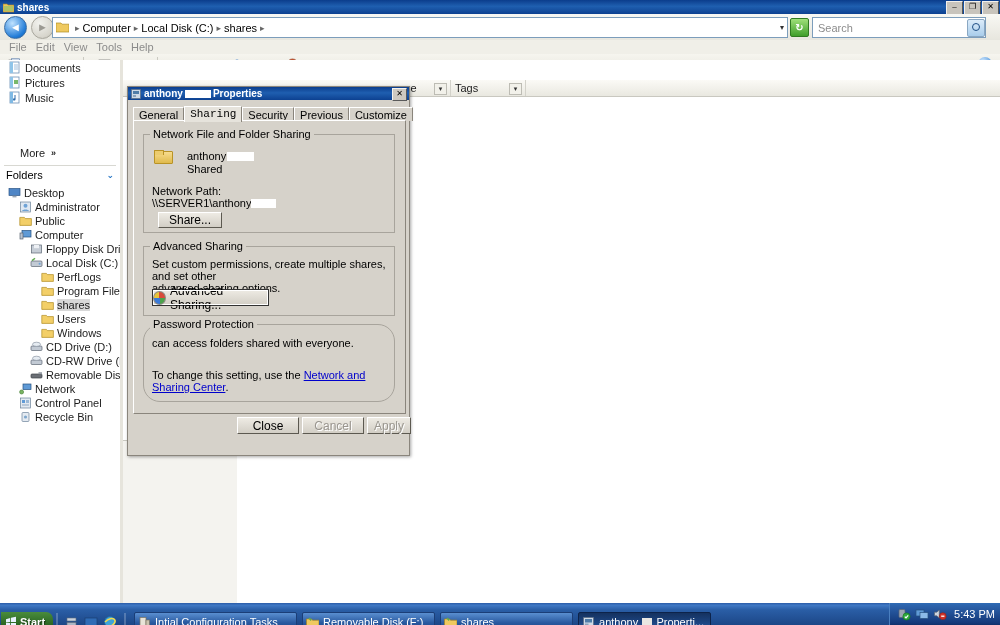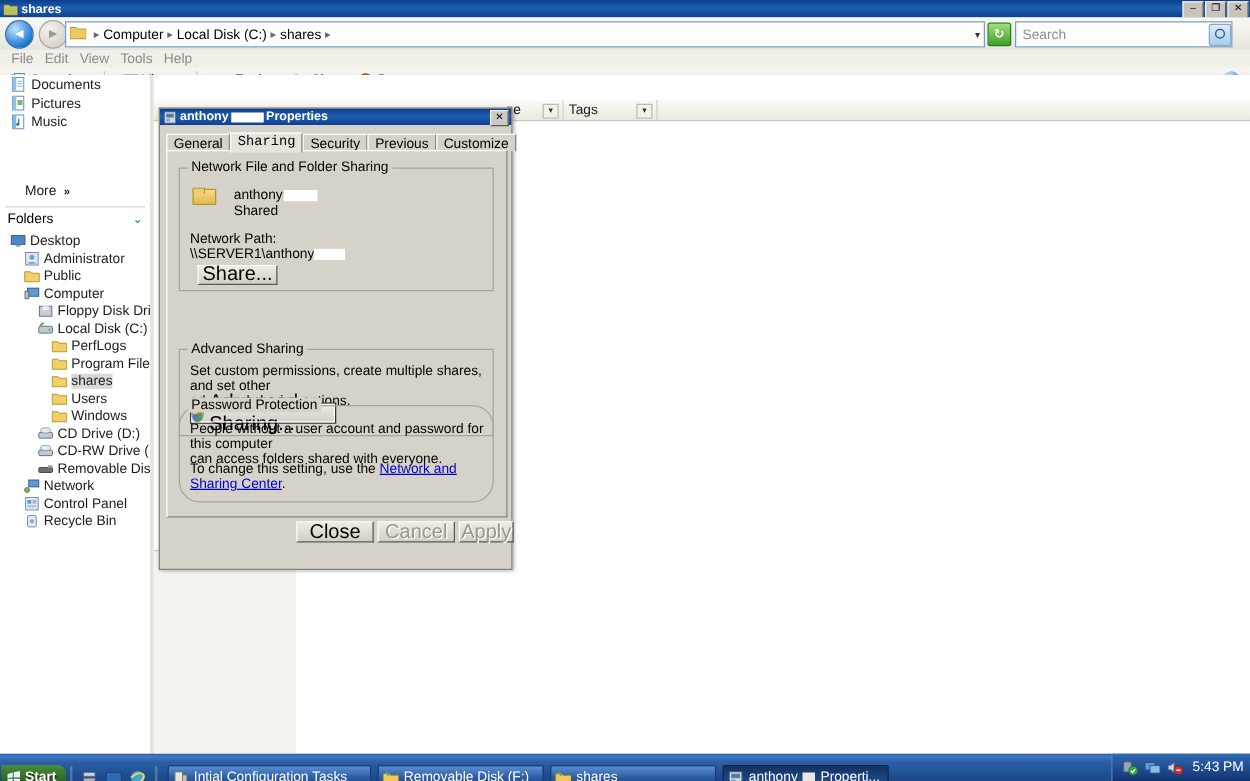--- a/index.html
+++ b/index.html
@@ -145,21 +145,21 @@
   .group{position:absolute;border:1px solid #a8a49c;border-top-color:#a8a49c;}
   .group > .glegend{position:absolute;left:6px;top:-7px;background:#d6d2ca;padding:0 3px;font-size:11px;}
   .folder-ico{width:17px;height:14px;position:relative;}
   .folder-ico .fb{position:absolute;left:0;bottom:0;width:17px;height:11px;
     background:linear-gradient(to bottom,#f7dc8e,#e0ba4c);border:1px solid #b99326;border-radius:1px;}
   .folder-ico .ft{position:absolute;left:0;top:0;width:8px;height:4px;
     background:#eccc6e;border:1px solid #b99326;border-bottom:0;border-radius:1px 1px 0 0;}
   .winbtn{
     background:linear-gradient(to bottom,#eeebe4,#d2cec5);border:1px solid #fff;
     border-right-color:#5c5950;border-bottom-color:#5c5950;
-    font-size:16px;color:#000;font-family:"Liberation Sans",sans-serif;
+    font-size:12px;color:#000;font-family:"Liberation Sans",sans-serif;
     display:flex;align-items:center;justify-content:center;box-sizing:border-box;
   }
   .winbtn.default{border:1px solid #333;outline:1px solid #fff;outline-offset:-2px;}
   .winbtn.disabled{color:#9a968f;text-shadow:1px 1px 0 #fff;}
   .shield-ico{width:12px;height:12px;border-radius:50%;margin-right:4px;position:relative;overflow:hidden;
     background:conic-gradient(#d94b3a 0 25%,#4ba34b 0 50%,#3a7ad9 0 75%,#e8c33a 0 100%);
     border:1px solid #8e8a84;}
   .link{color:#0000cc;text-decoration:underline;}
 
   
@@ -544,36 +544,35 @@
 
       <div style="position:absolute;left:8px;top:50px;">Network Path:</div>
       <div style="position:absolute;left:8px;top:62px;display:flex;align-items:center;">
         <span>\\SERVER1\anthony</span>
         <span class="redact" style="width:25px;height:9px;margin-left:0px;"></span>
       </div>
 
       <div class="winbtn" style="position:absolute;left:14px;top:77px;width:64px;height:16px;">Share...</div>
     </div>
 
-    <div class="group" style="left:9px;top:125px;width:250px;height:68px;margin-top:33px;">
+    <div class="group" style="left:9px;top:125px;width:250px;height:68px;">
       <span class="glegend">Advanced Sharing</span>
       <div style="position:absolute;left:8px;top:11px;line-height:12px;">
         <div>Set custom permissions, create multiple shares, and set other</div>
         <div>advanced sharing options.</div>
       </div>
       <div class="winbtn default" style="position:absolute;left:8px;top:42px;width:117px;height:17px;">
         <span class="shield-ico"></span>
         <span>Advanced Sharing...</span>
       </div>
     </div>
 
     <div class="group" style="left:9px;top:203px;width:250px;height:76px;border-radius:17px;">
       <span class="glegend">Password Protection</span>
       <div style="position:absolute;left:8px;top:12px;line-height:12px;">
-        <div>People without a user account and password for this computer</div>
         <div>can access folders shared with everyone.</div>
       </div>
       <div style="position:absolute;left:8px;top:44px;">
         <span>To change this setting, use the </span><span class="link">Network and Sharing Center</span><span>.</span>
       </div>
     </div>
   </div>
 
   <div class="winbtn" style="position:absolute;left:109px;top:330px;width:62px;height:17px;">Close</div>
   <div class="winbtn disabled" style="position:absolute;left:174px;top:330px;width:62px;height:17px;">Cancel</div>

